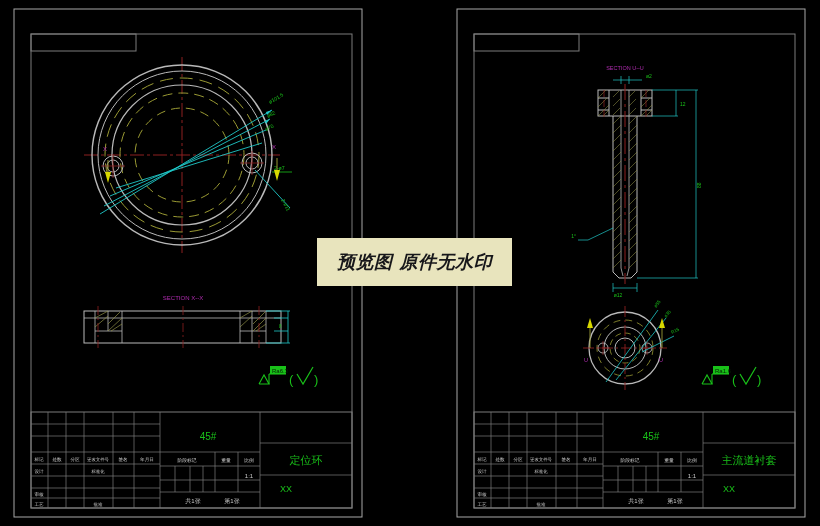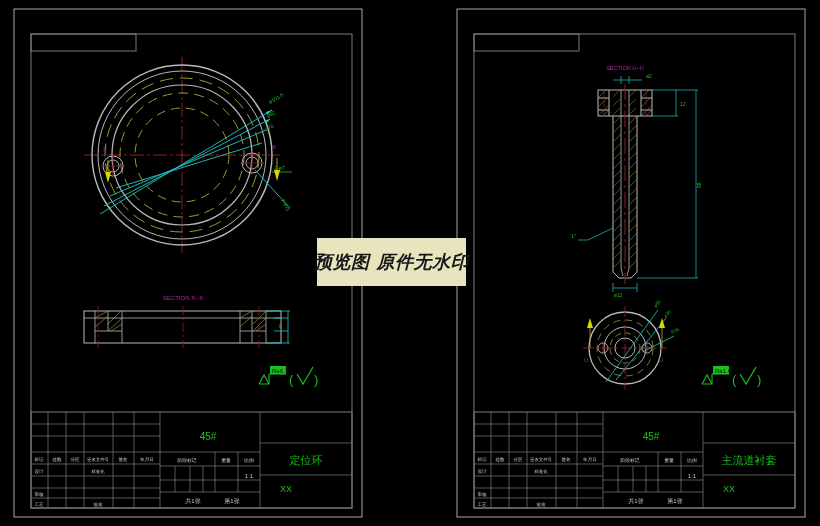--- a/index.html
+++ b/index.html
@@ -49,21 +49,21 @@
 
   text.t-green  { fill: #19c119; font-family: "Liberation Sans", sans-serif; }
   text.t-mag    { fill: #b02cb0; font-family: "Liberation Sans", sans-serif; }
   text.t-white  { fill: #cccccc; font-family: "Liberation Sans", sans-serif; }
 
   
   #watermark {
     position: absolute;
     left: 317px;
     top: 238px;
-    width: 149px;
+    width: 195px;
     height: 48px;
     background: #e8e4bd;
     display: flex;
     align-items: center;
     justify-content: center;
     z-index: 50;
   }
   #watermark span {
     font-family: "DejaVu Sans", sans-serif;
     font-style: italic;

